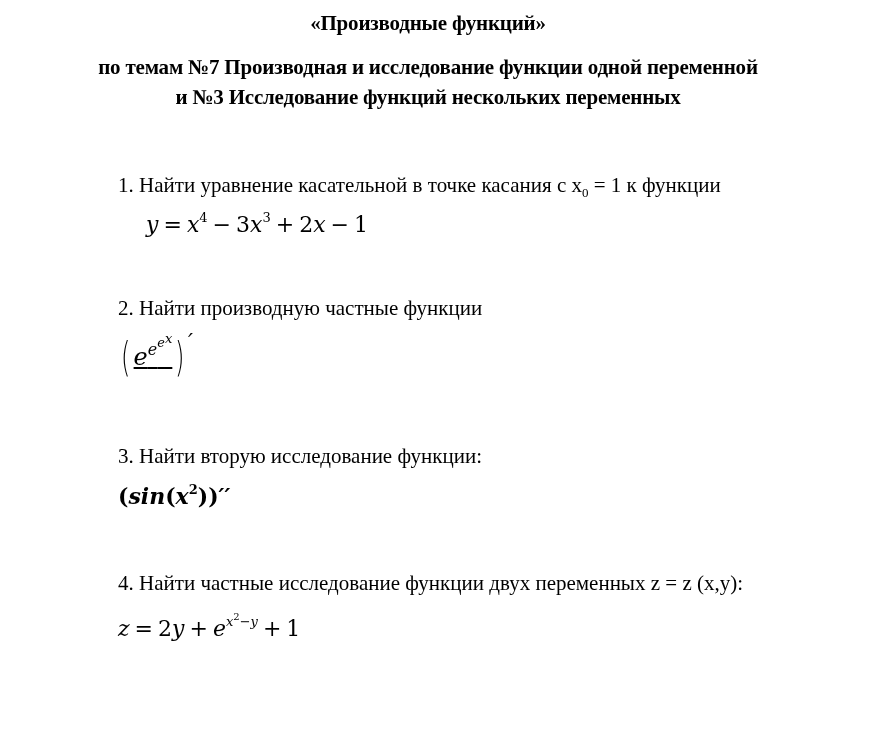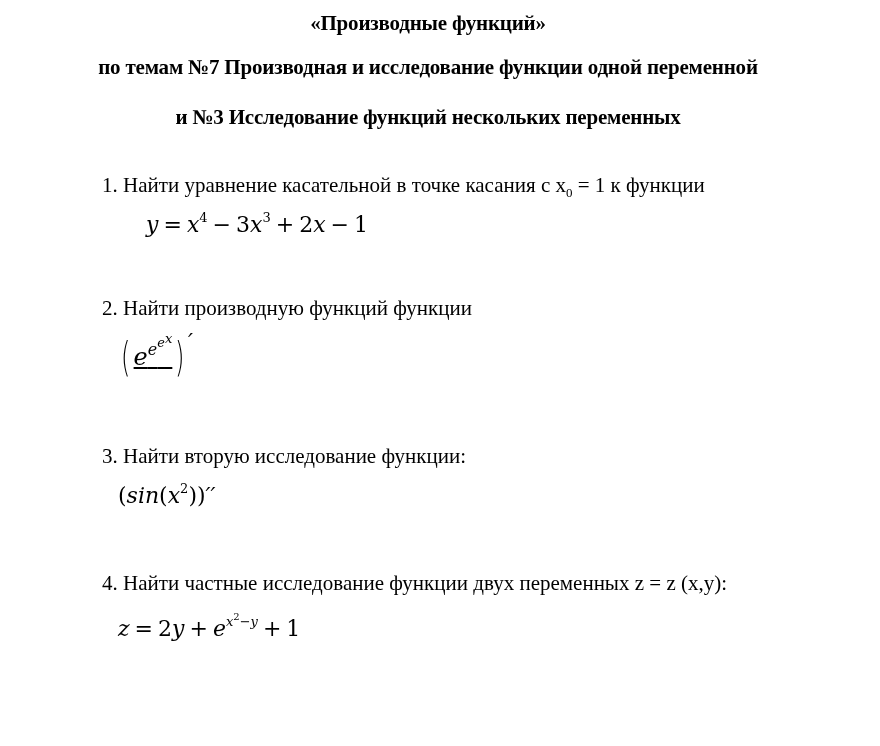--- a/index.html
+++ b/index.html
@@ -21,21 +21,21 @@
       width: 840px;
       text-align: center;
       font-weight: bold;
       font-size: 21px;
       line-height: 26px;
       letter-spacing: -0.2px;
       margin-left: 8px;
     }
     .task-text {
       position: absolute;
-      left: 102px;
+      left: 118px;
       font-size: 21px;
       line-height: 26px;
       white-space: nowrap;
     }
     .formula {
       position: absolute;
       left: 118px;
       font-family: "DejaVu Serif", serif;
       font-size: 22px;
       line-height: 30px;
@@ -58,43 +58,43 @@
     .tower .base { font-style: italic; font-size: 24px; }
     .tower .lvl1 { font-style: italic; font-size: 16px; position: relative; top: -10px; }
     .tower .lvl2 { font-style: italic; font-size: 13px; position: relative; top: -18px; }
     .prime { font-style: italic; font-size: 22px; position: relative; top: -16px; }
   </style>
 </head>
 <body>
 
 <div class="title-line" style="top:10px;">«Производные функций»</div>
 <div class="title-line" style="top:54px;">по темам №7 Производная и исследование функции одной переменной</div>
-<div class="title-line" style="top:104px;">и №3 Исследование функций нескольких переменных</div>
+<div class="title-line" style="top:84px;">и №3 Исследование функций нескольких переменных</div>
 
 <div class="task-text" style="top:172px;">
   <span>1.</span>
   <span><span>Найти уравнение касательной в точке касания с x</span><sub>0</sub><span> = 1 к функции</span></span>
 </div>
 <div class="formula" style="top:210px;margin-left:28px;">
   <span class="mi">y</span><span class="mo">=</span><span class="mi">x</span><sup>4</sup><span class="mo">−</span><span class="mn">3</span><span class="mi">x</span><sup>3</sup><span class="mo">+</span><span class="mn">2</span><span class="mi">x</span><span class="mo">−</span><span class="mn">1</span>
 </div>
 
 <div class="task-text" style="top:295px;">
   <span>2.</span>
-  <span>Найти производную функций функции</span>
+  <span>Найти производную частные функции</span>
 </div>
 <div class="formula" style="top:342px;">
   <span class="big-paren">(</span><span class="tower"><span class="base">e</span><span class="lvl1">e</span><span class="lvl2">e</span><span class="lvl2" style="top:-22px;">x</span></span><span class="big-paren">)</span><span class="prime">′</span>
 </div>
 
 <div class="task-text" style="top:443px;">
   <span>3.</span>
   <span>Найти вторую исследование функции:</span>
 </div>
-<div class="formula" style="top:481px;">
+<div class="formula" style="top:481px;font-weight:bold;">
   <span class="mn">(</span><span class="mi">sin</span><span class="mn">(</span><span class="mi">x</span><sup>2</sup><span class="mn">)</span><span class="mn">)</span><span class="mi">′′</span>
 </div>
 
 <div class="task-text" style="top:570px;">
   <span>4.</span>
   <span>Найти частные исследование функции двух переменных z = z (x,y):</span>
 </div>
 <div class="formula" style="top:614px;">
   <span class="mi">z</span><span class="mo">=</span><span class="mn">2</span><span class="mi">y</span><span class="mo">+</span><span class="mi">e</span><sup><span class="mi">x</span><span style="font-size:10px;position:relative;top:-6px;">2</span><span>−</span><span class="mi">y</span></sup><span class="mo">+</span><span class="mn">1</span>
 </div>

